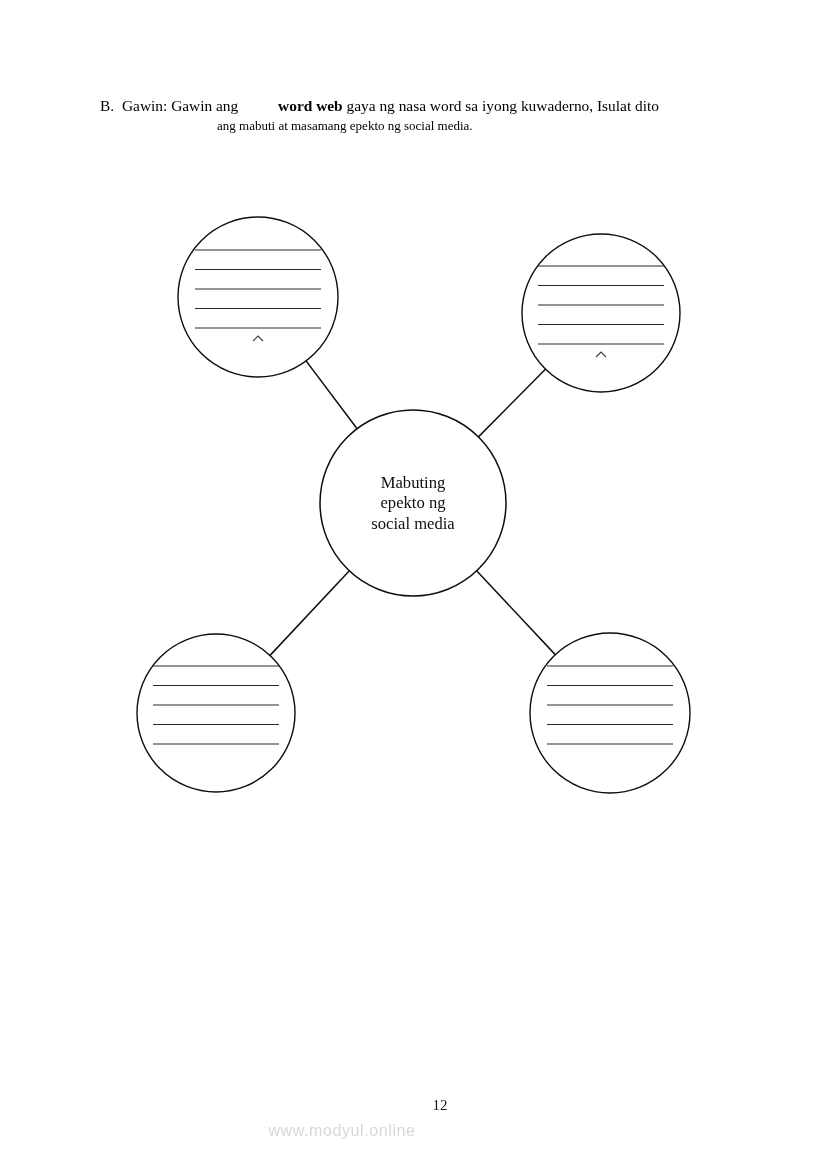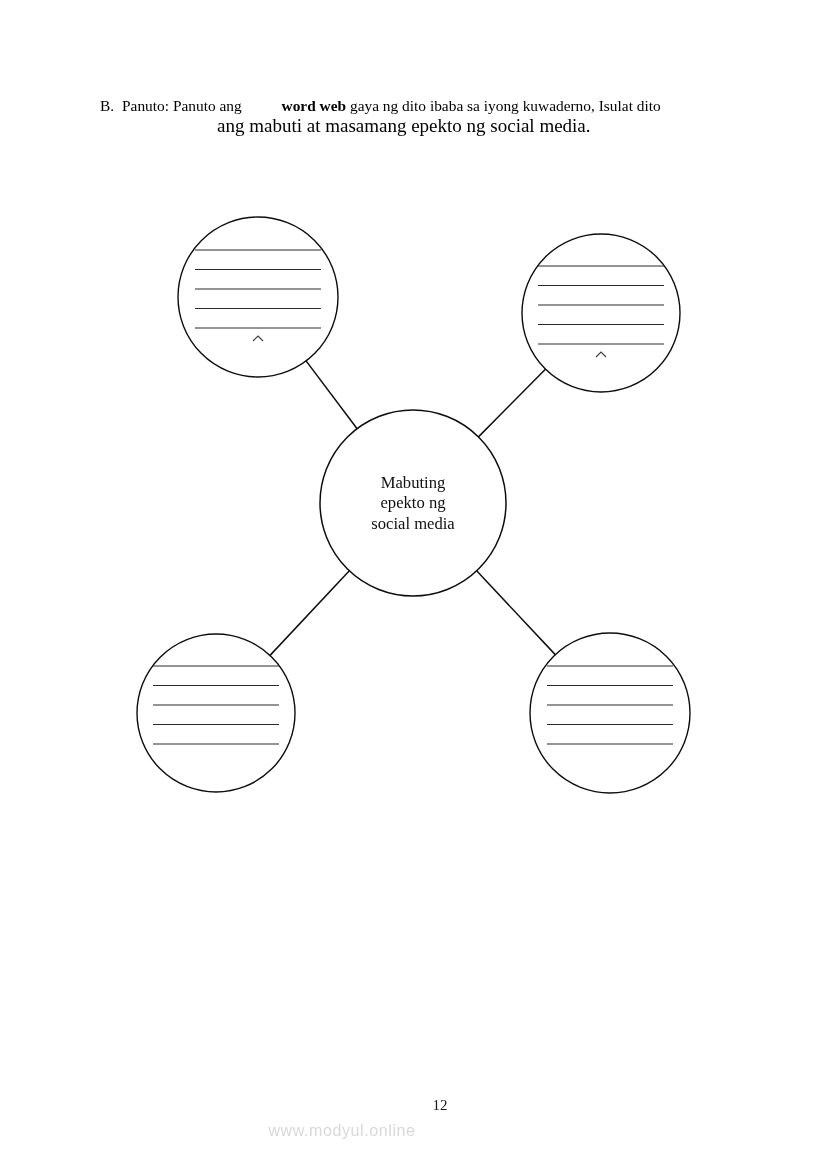--- a/index.html
+++ b/index.html
@@ -36,21 +36,21 @@
   }
   .instr-body {
     flex: 1 1 auto;
   }
   .instr-line1 {
     font-size: 15.4px;
     line-height: 20px;
     white-space: nowrap;
   }
   .instr-line2 {
-    font-size: 19px;
+    font-size: 13px;
     line-height: 20px;
     padding-left: 95px;
     white-space: nowrap;
   }
   .bold-term {
     font-weight: bold;
     margin-left: 36px;
   }
 
   
@@ -98,21 +98,21 @@
     color: #d8d8d8;
   }
 </style>
 </head>
 <body>
 
 <div id="instruction-block">
   <div class="instr-row">
     <span class="instr-letter">B.</span>
     <span class="instr-body">
-      <div class="instr-line1"><span>Panuto: Panuto ang </span><span class="bold-term">word web</span><span> gaya ng dito ibaba sa iyong kuwaderno, Isulat dito</span></div>
+      <div class="instr-line1"><span>Gawin: Gawin ang </span><span class="bold-term">word web</span><span> gaya ng nasa word sa iyong kuwaderno, Isulat dito</span></div>
       <div class="instr-line2">ang mabuti at masamang epekto ng social media.</div>
     </span>
   </div>
 </div>
 
 <div id="word-web-diagram">
   <svg id="word-web-svg" width="826" height="1169" viewBox="0 0 826 1169">
     <g id="connector-layer">
         <line x1="357.6858695305051" y1="429.4857362792519" x2="305.4980033379358" y2="360.1263786297728" stroke="#0d0d0d" stroke-width="1.5"></line>
         <line x1="477.70871799743884" y1="437.6028913855671" x2="546.1382608282584" y2="368.44537469484527" stroke="#0d0d0d" stroke-width="1.5"></line>

